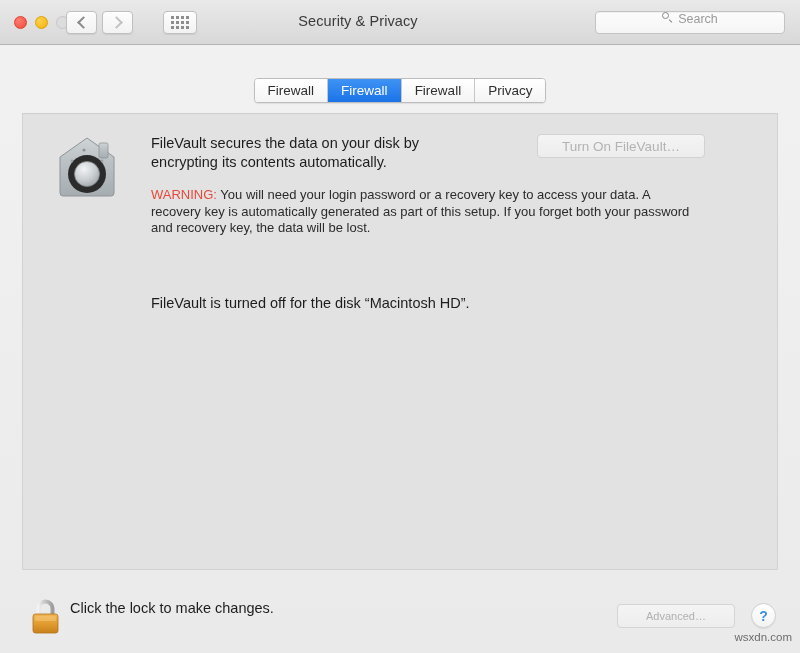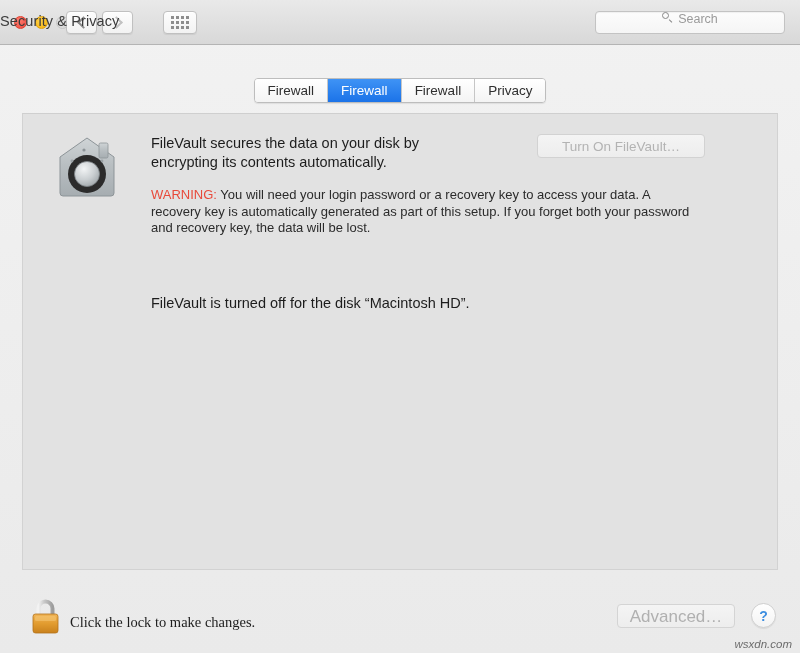--- a/index.html
+++ b/index.html
@@ -93,23 +93,25 @@
     grid-template-columns: repeat(4, 3px);
     grid-template-rows: repeat(3, 3px);
     gap: 2px;
   }
   .griddots i { background: #8d8d8d; display: block; width: 3px; height: 3px; }
 
   .win-title {
     position: absolute;
     left: 0; top: 13px;
     width: 668px;
+    text-align: center;
     font-size: 14.5px;
     color: #3b3b3b;
     letter-spacing: 0.1px;
+    padding-left: 24px;
   }
 
   .searchbox {
     position: absolute;
     right: 15px; top: 11px;
     width: 190px; height: 23px;
     border-radius: 4px;
     background: linear-gradient(#fcfcfc, #f5f5f5);
     border: 1px solid #c3c3c3;
     box-shadow: 0 1px 1px rgba(0,0,0,0.05) inset;
@@ -241,34 +243,33 @@
   }
 
   
   .lock-icon {
     position: absolute;
     left: 30px; top: 597px;
     width: 31px; height: 38px;
   }
   .lock-text {
     position: absolute;
-    left: 70px; top: 614px;
+    left: 70px; top: 600px;
     font-size: 14.5px;
     color: #1d1d1d;
-    font-family: Liberation Serif, serif;
   }
   .btn-advanced {
     position: absolute;
     left: 617px; top: 604px;
     width: 118px; height: 24px;
     border-radius: 4px;
     background: linear-gradient(#f4f4f4, #ededed);
     border: 1px solid #d4d4d4;
     color: #b0b0b0;
-    font-size: 17px;
+    font-size: 11px;
     line-height: 23px;
     text-align: center;
     box-sizing: border-box;
   }
   .btn-help {
     position: absolute;
     left: 751px; top: 603px;
     width: 25px; height: 25px;
     border-radius: 50%;
     background: linear-gradient(#ffffff, #f3f3f3);
@@ -277,24 +278,23 @@
     font-size: 14px;
     line-height: 24px;
     text-align: center;
     font-weight: bold;
     box-sizing: border-box;
     box-shadow: 0 1px 1px rgba(0,0,0,0.08);
   }
 
   .watermark {
     position: absolute;
-    right: 8px; bottom: 3px;
+    right: 8px; bottom: 10px;
     font-size: 11.5px;
     color: #6d6d6d;
-    font-style: italic;
   }
 </style>
 </head>
 <body>
 
 <div class="window">
 
   <div class="titlebar">
 
     <div class="traffic">

